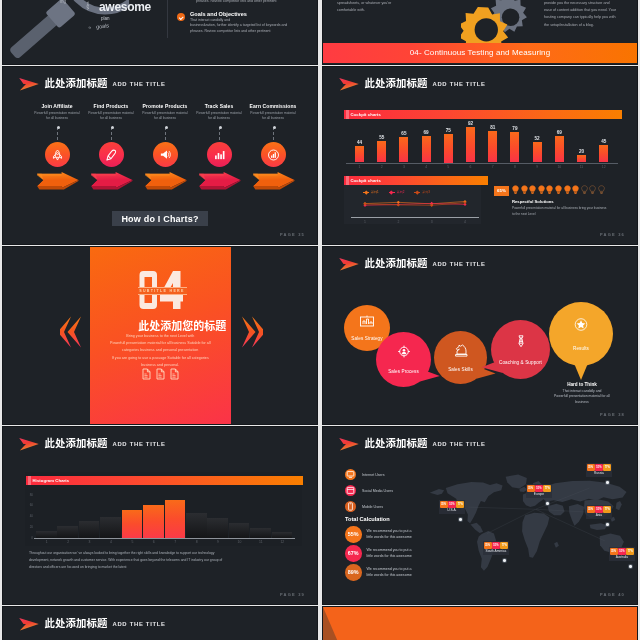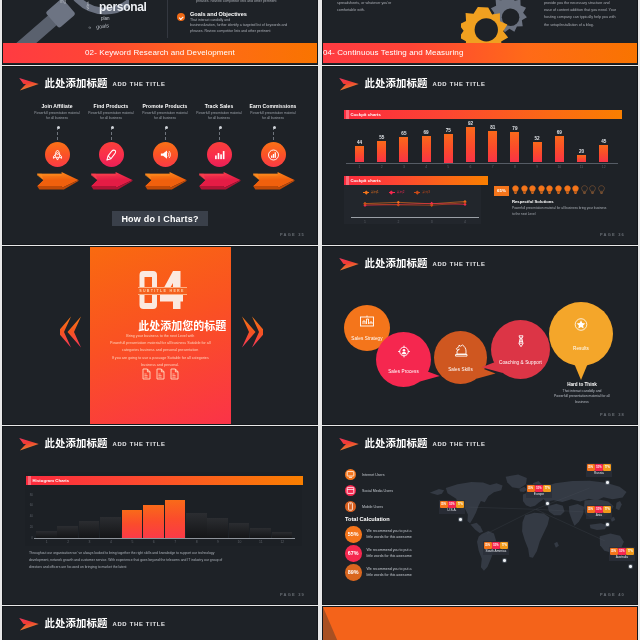--- a/index.html
+++ b/index.html
@@ -34,21 +34,21 @@
   .bdot{width:8px;height:8px;border-radius:50%;background:#ef6a16;flex:0 0 auto;
         position:relative;margin-top:1.5px;}
   .bdot:after{content:"";position:absolute;left:1.8px;top:3px;width:3.4px;height:1.7px;
         border-left:1.2px solid #fff;border-bottom:1.2px solid #fff;transform:rotate(-45deg);}
   .btitle{font-size:5.6px;font-weight:700;color:#ffffff;margin:0 0 0.5px 0;}
   .bbody{font-size:3.5px;color:#a9adb4;line-height:1.65;}
 
   
   .s04-band{position:absolute;left:0;bottom:1px;width:100%;height:20px;
      background:linear-gradient(90deg,#ff3b42 0%,#ff4436 28%,#ff6a18 65%,#f97400 100%);}
-  .s04-band .lbl{position:absolute;left:0;right:0;top:5px;text-align:left;color:#fff;
+  .s04-band .lbl{position:absolute;left:0;right:0;top:5px;text-align:center;color:#fff;
      font-size:8px;letter-spacing:.1px;}
 
   
   .stepcol{position:absolute;top:36px;width:62px;text-align:center;}
     .step-t{font-size:5px;font-weight:700;color:#ffffff;letter-spacing:.1px;}
   .step-b{font-size:3.3px;color:#9aa0a8;line-height:1.55;margin-top:2px;}
   .step-line{position:absolute;left:50%;top:24px;width:1px;height:13px;
      border-left:0.8px dashed #70757d;}
   .step-line:before{content:"";position:absolute;left:-1.1px;top:-1.5px;width:3px;height:3px;
      border-radius:50%;background:#cfd3d8;}
@@ -116,43 +116,40 @@
 
 <div class="slide col-l r0">
   <svg class="s02-glass" viewBox="0 0 140 80">
     <g transform="rotate(-41 78 20)">
       <rect x="6" y="14" width="74" height="13" rx="4" fill="#5a616e"></rect>
       <rect x="58" y="10" width="22" height="21" rx="2.5" fill="#6d7483"></rect>
     </g>
     <circle cx="116" cy="-14" r="38" stroke="#6a7180" stroke-width="7" fill="none"></circle>
   </svg>
   <div class="s02-words">
-    <div style="position:absolute;left:44px;top:8px;font-size:12px;color:#eceff3;font-weight:600;letter-spacing:-0.3px;">personal</div>
+    <div style="position:absolute;left:44px;top:8px;font-size:12px;color:#eceff3;font-weight:600;letter-spacing:-0.3px;">awesome</div>
     <div style="position:absolute;left:28px;top:11px;font-size:4px;color:#c7cbd2;transform:rotate(-90deg);">viles</div>
     <div style="position:absolute;left:46px;top:24px;font-size:4.5px;color:#c7cbd2;">plan</div>
     <div style="position:absolute;left:41px;top:31px;font-size:5.5px;color:#b9bec6;transform:rotate(-7deg);">goals</div>
 
     <div style="position:absolute;left:5px;top:7px;font-size:4.5px;color:#aeb3bb;">ing</div>
     <div style="position:absolute;left:33px;top:33px;font-size:4px;color:#9aa0a8;transform:rotate(-70deg);">a</div>
   </div>
   <div class="s02-sep"></div>
   <div class="s02-right">
     <div style="position:absolute;left:19px;top:-12px;font-size:3.5px;color:#a9adb4;">phrases. Review competitor lists and other pertinent</div>
     <div class="bullet-row" style="left:0;top:0px;width:142px;">
       <div class="bdot"></div>
       <div>
         <div class="btitle">Goals and Objectives</div>
         <div class="bbody">That interact candidly  and</div>
         <div class="bbody">businesslization, further identify a targeted list of keywords and</div>
         <div class="bbody">phrases. Review competitor lists and other pertinent</div>
       </div>
     </div>
-  </div>
-  <div class="s02-band">
-    <div class="lbl">02- Keyword Research and Development</div>
   </div>
 </div>
 
 <div class="slide col-r r0">
   <div style="position:absolute;left:14px;top:113px;width:100px;font-size:3.7px;color:#a9adb4;line-height:1.85;text-align:justify;">
     <div>spreadsheets,  or  whatever  you're</div>
     <div>comfortable with.</div>
   </div>
   <svg style="position:absolute;left:138px;top:103px;width:70px;height:70px;" viewBox="0 0 72 72">
     <g fill="#6b7280">

